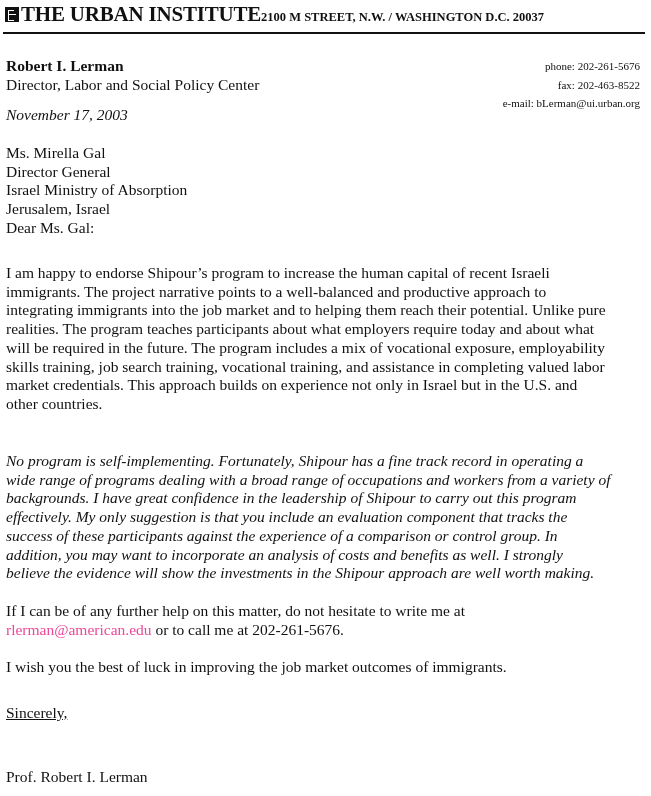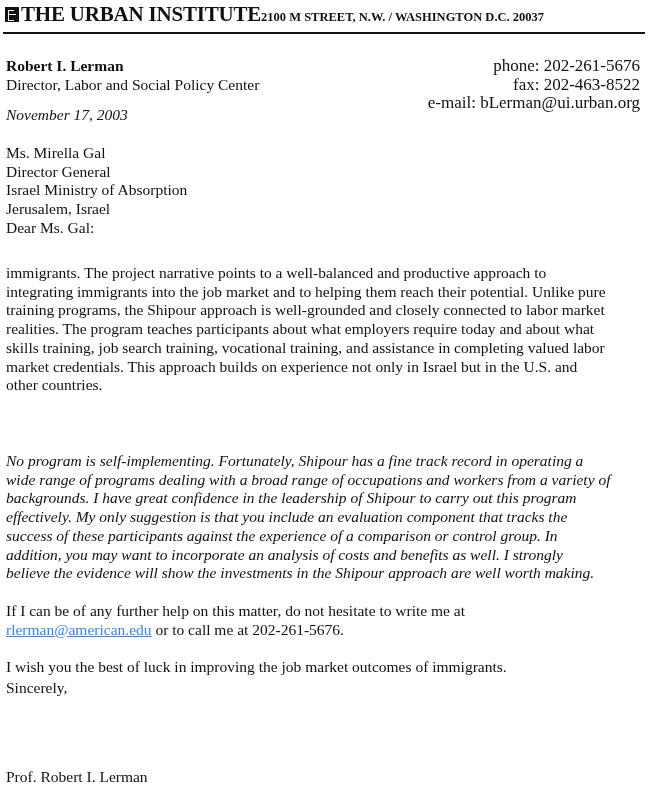--- a/index.html
+++ b/index.html
@@ -71,43 +71,42 @@
       top: 56px;
       font-size: 15.5px;
       line-height: 19px;
     }
     .sender .name { font-weight: bold; }
     .contact {
       position: absolute;
       right: 11px;
       top: 57px;
       text-align: right;
-      font-size: 17px;
+      font-size: 11px;
       line-height: 18.5px;
     }
     .block {
       position: absolute;
       left: 6px;
       font-size: 15.5px;
       line-height: 18.7px;
       width: 640px;
     }
     .date { top: 106px; font-style: italic; }
     .recipient { top: 144px; }
     .salutation { top: 219px; }
     .para1 { top: 264px; }
     .para2 { top: 452px; font-style: italic; }
     .para3 { top: 602px; }
     .para4 { top: 658px; }
-    .closing { top: 679px; }
+    .closing { top: 704px; text-decoration: underline; }
     .signature { top: 768px; }
     .line { display: block; white-space: nowrap; }
     a.email-link {
-      color: #3b82f6;
-      text-decoration: underline;
+      color: #ec4899;
     }
   </style>
 </head>
 <body>
 
 <div class="letterhead">
   <span class="logo-box"></span><span class="org-name">THE URBAN INSTITUTE</span><span class="org-address">2100 M STREET, N.W. / WASHINGTON D.C. 20037</span>
 </div>
 <div class="rule"></div>
 
@@ -127,24 +126,25 @@
 <div class="block recipient">
   <span class="line">Ms. Mirella Gal</span>
   <span class="line">Director General</span>
   <span class="line">Israel Ministry of Absorption</span>
   <span class="line">Jerusalem, Israel</span>
 </div>
 
 <div class="block salutation">Dear Ms. Gal:</div>
 
 <div class="block para1">
+  <span class="line">I am happy to endorse Shipour’s program to increase the human capital of recent Israeli</span>
   <span class="line">immigrants.  The project narrative points to a well-balanced and productive approach to</span>
   <span class="line">integrating immigrants into the job market and to helping them reach their potential.  Unlike pure</span>
-  <span class="line">training programs, the Shipour approach is well-grounded and closely connected to labor market</span>
   <span class="line">realities.  The program teaches participants about what employers require today and about what</span>
+  <span class="line">will be required in the future.  The program includes a mix of vocational exposure, employability</span>
   <span class="line">skills training, job search training, vocational training, and assistance in completing valued labor</span>
   <span class="line">market credentials.  This approach builds on experience not only in Israel but in the U.S. and</span>
   <span class="line">other countries.</span>
 </div>
 
 <div class="block para2">
   <span class="line">No program is self-implementing.  Fortunately, Shipour has a fine track record in operating a</span>
   <span class="line">wide range of programs dealing with a broad range of occupations and workers from a variety of</span>
   <span class="line">backgrounds.  I have great confidence in the leadership of Shipour to carry out this program</span>
   <span class="line">effectively.   My only suggestion is that you include an evaluation component that tracks the</span>

